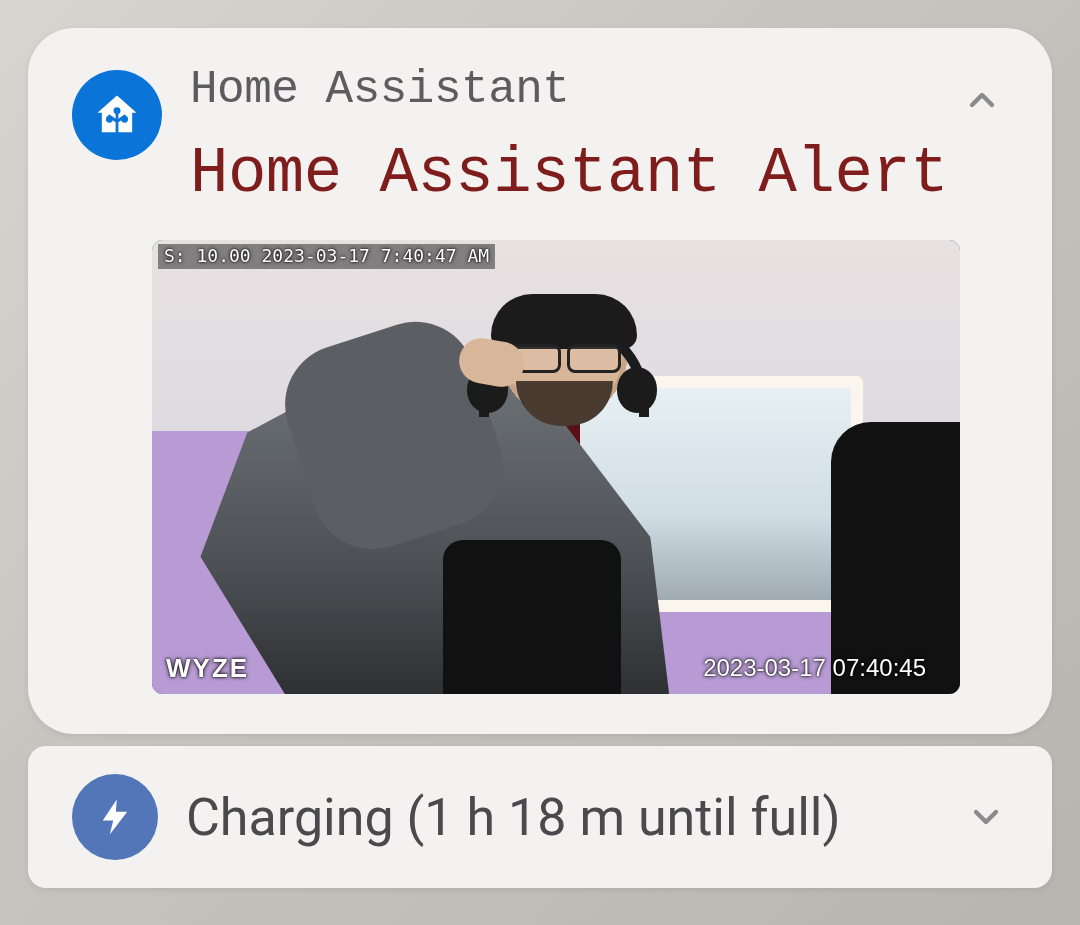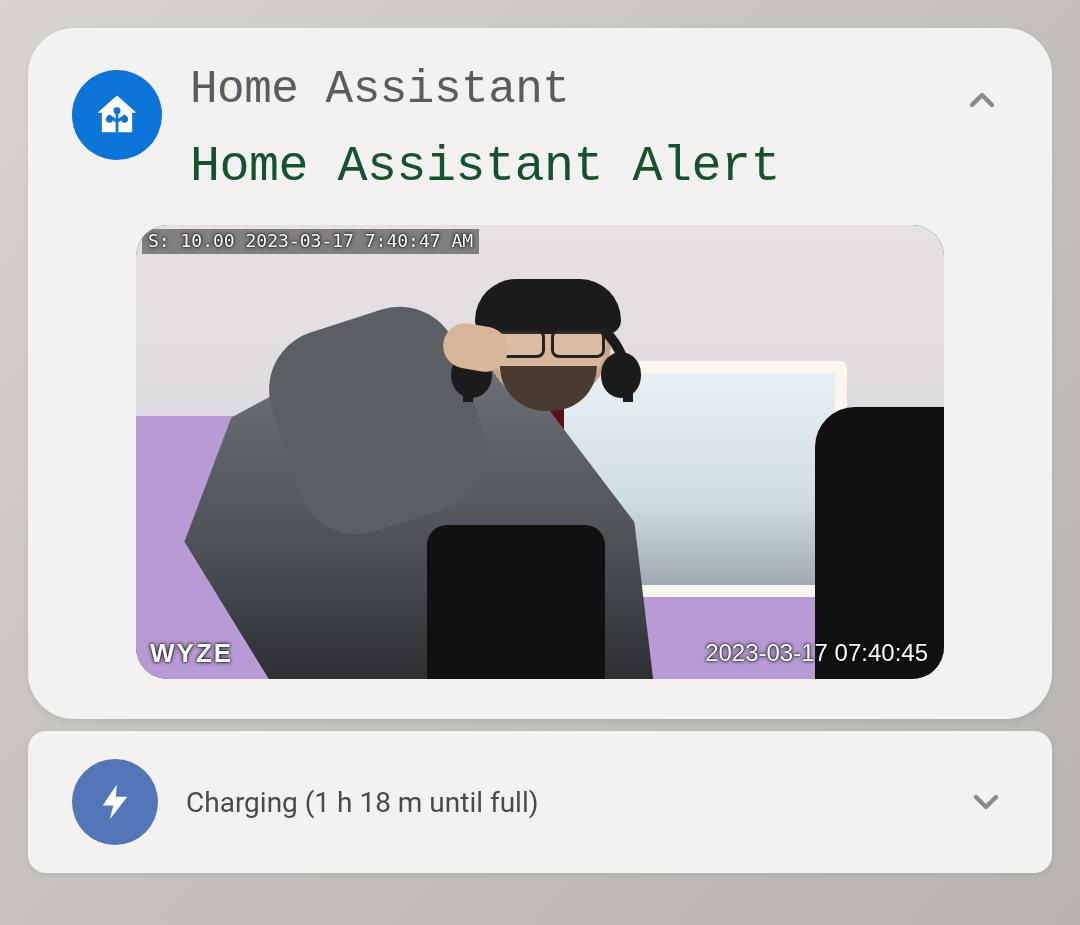--- a/index.html
+++ b/index.html
@@ -32,36 +32,36 @@
     width: 90px; height: 90px;
     border-radius: 50%;
     background: #0b74d8;
     display: flex; align-items: center; justify-content: center;
     flex-shrink: 0;
   }
   .header-text { flex: 1; display: flex; flex-direction: column; gap: 8px; margin-top: -6px; font-family: Liberation Mono, monospace; }
   .title-line { display: flex; align-items: baseline; gap: 20px; }
   .app-name { font-size: 46px; color: #5c5c60; font-weight: 400; letter-spacing: -0.5px; }
   .time { font-size: 34px; color: #6a6a6e; font-weight: 400; }
-  .alert-title { font-size: 50px; color: #14532d; font-weight: 500; margin-top: 14px; letter-spacing: -0.5px;}
+  .alert-title { font-size: 64px; color: #7f1d1d; font-weight: 500; margin-top: 14px; letter-spacing: -0.5px;}
   .alert-body { font-size: 46px; color: #5c5c60; font-weight: 400; margin-top: 4px;}
   .chevron {
     position: absolute;
     top: 50px; right: 48px;
     width: 44px; height: 44px;
     display:flex; align-items:center; justify-content:center;
     cursor: pointer;
   }
   .chevron svg { width: 40px; height: 40px; }
   .camera-wrap {
     margin-top: 30px;
-    margin-left: 64px;
+    margin-left: 80px;
     width: 808px;
     height: 454px;
-    border-radius: 32px;
+    border-radius: 11px;
     overflow: hidden;
     position: relative;
     background: #0c4a6e;
   }
   .camera-scene { position:absolute; inset:0; }
   .ceiling { position:absolute; top:0; left:0; right:0; height:42%; background:linear-gradient(180deg,#e8e1e2,#dedbe0); }
   .wall { position:absolute; top:42%; left:0; right:0; bottom:0; background:#b89bd4; }
   .window {
     position:absolute; top:30%; left:50%; width:38%; height:52%;
     background:linear-gradient(180deg,#e7f0f4 0%, #d0dde4 60%, #9faab2 100%);
@@ -99,31 +99,31 @@
     background:#5b5f63; border-radius:60px;
     transform: rotate(-18deg);
   }
   .hand { position:absolute; left:38%; top:22%; width:8%; height:10%; background:#d8b699; border-radius:30px; transform:rotate(10deg);}
   .osd {
     position:absolute; color:#fff; font-family: monospace, sans-serif;
     text-shadow: 0 0 4px rgba(0,0,0,.9), 0 0 2px #000;
   }
   .osd.top { top:4px; left:6px; font-size:18px; background:rgba(30,30,30,.5); padding:1px 6px 3px 6px; }
   .osd.wm { bottom:10px; left:14px; font-size:26px; letter-spacing:2px; font-weight:600; font-family: Arial, sans-serif;}
-  .osd.ts { bottom:12px; right:16px; font-size:24px; font-weight:500; font-family: Arial, sans-serif;}
+  .osd.ts { bottom:12px; right:34px; font-size:24px; font-weight:500; font-family: Arial, sans-serif;}
   .second-row {
     display:flex; align-items:center; gap:28px;
   }
   .bolt-icon {
     width: 86px; height: 86px; border-radius:50%;
     background:#5376b8;
     display:flex; align-items:center; justify-content:center;
     flex-shrink:0;
   }
-  .charging-text { font-size:28px; color:#4a4a4e; font-weight:400; flex:1;}
+  .charging-text { font-size:52px; color:#4a4a4e; font-weight:400; flex:1;}
   .chev-down {
     width:44px; height:44px; display:flex; align-items:center; justify-content:center;
     cursor:pointer;
   }
 </style>
 </head>
 <body>
 
 <div class="card">
   <div class="chevron">

